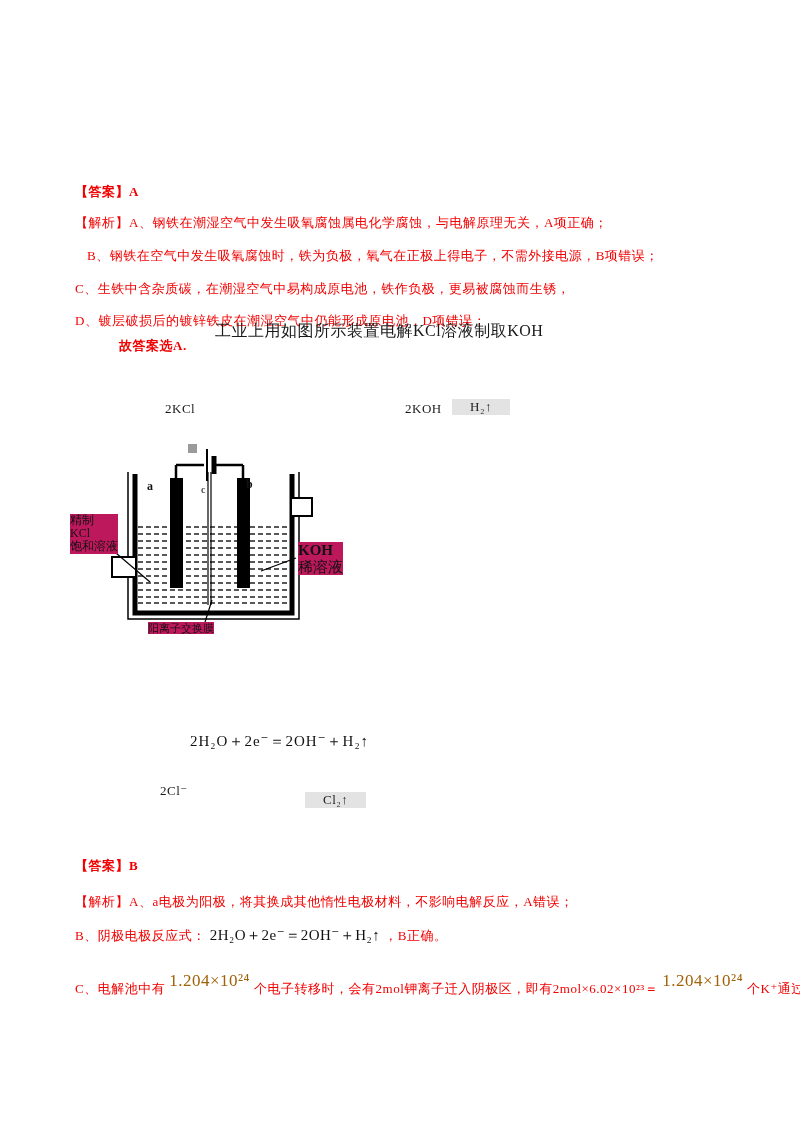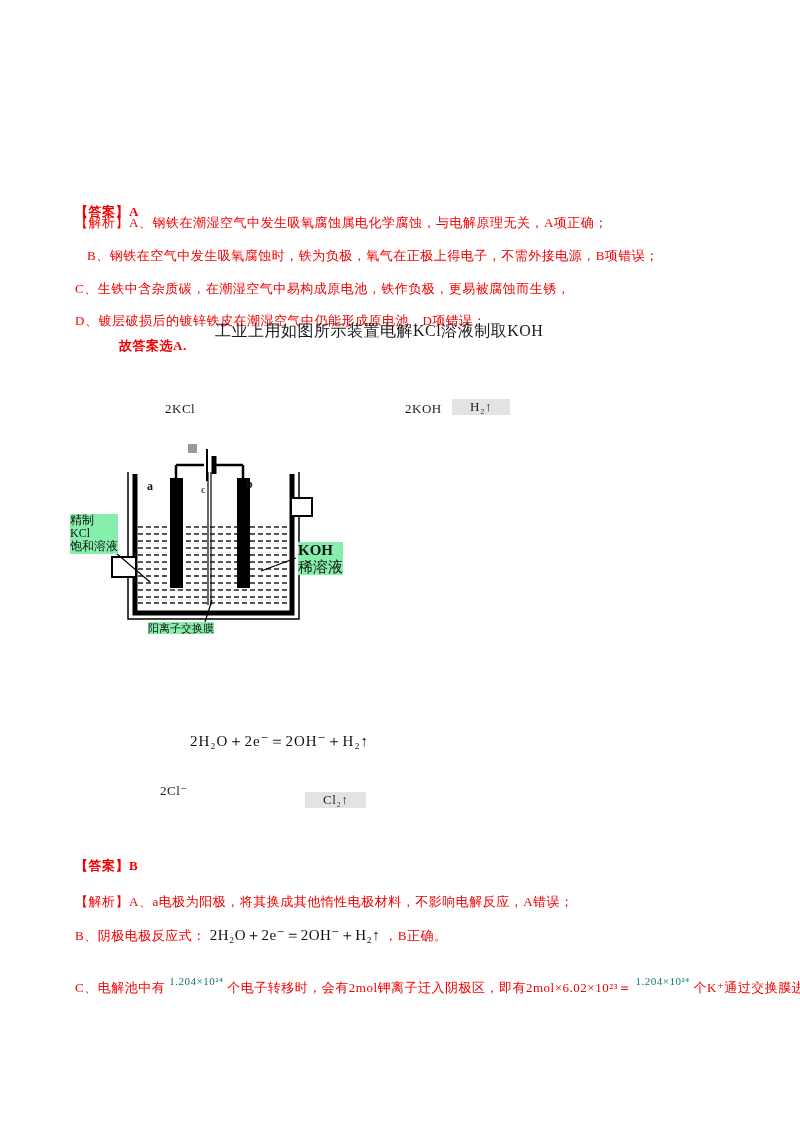--- a/index.html
+++ b/index.html
@@ -9,29 +9,29 @@
   .red{color:#f20000;}
   .blk{color:#1a1a1a;}
   .b{font-weight:bold;}
   .t13{font-size:13px;letter-spacing:0.5px;}
   .t12{font-size:16px;letter-spacing:0.5px;}
   .eq{font-size:15px;color:#111;letter-spacing:1px;}
   .graybg{background:#e3e3e3;padding:0 18px;}
   
   #diagram{position:absolute;left:60px;top:438px;width:330px;height:215px;}
   #diagram svg{position:absolute;left:0;top:0;}
-  .dlabel{position:absolute;color:#111;background:#86efac;line-height:1.1;}
+  .dlabel{position:absolute;color:#111;background:#be185d;line-height:1.1;}
   .elabel{position:absolute;color:#111;font-size:12px;font-weight:bold;}
   .inline-eq{font-size:15px;color:#111;letter-spacing:0.5px;}
-  .supform{font-size:11px;color:#0f766e;position:relative;top:-7px;letter-spacing:0.5px;}
+  .supform{font-size:17px;color:#a16207;position:relative;top:-7px;letter-spacing:0.5px;}
 </style>
 </head>
 <body>
 
-<div class="abs red t13 b" style="left:75px;top:183px;margin-top:20px;">【答案】A</div>
+<div class="abs red t13 b" style="left:75px;top:183px;">【答案】A</div>
 
 <div class="abs red t13" style="left:75px;top:214px;">【解析】A、钢铁在潮湿空气中发生吸氧腐蚀属电化学腐蚀，与电解原理无关，A项正确；</div>
 <div class="abs red t13" style="left:87px;top:247px;">B、钢铁在空气中发生吸氧腐蚀时，铁为负极，氧气在正极上得电子，不需外接电源，B项错误；</div>
 <div class="abs red t13" style="left:75px;top:280px;">C、生铁中含杂质碳，在潮湿空气中易构成原电池，铁作负极，更易被腐蚀而生锈，</div>
 <div class="abs red t13" style="left:75px;top:312px;">D、镀层破损后的镀锌铁皮在潮湿空气中仍能形成原电池，D项错误；</div>
 
 <div class="abs blk t12" style="left:215px;top:321px;">工业上用如图所示装置电解KCl溶液制取KOH</div>
 
 <div class="abs red t13 b" style="left:75px;top:337px;padding-left:44px;">故答案选A.</div>
 

